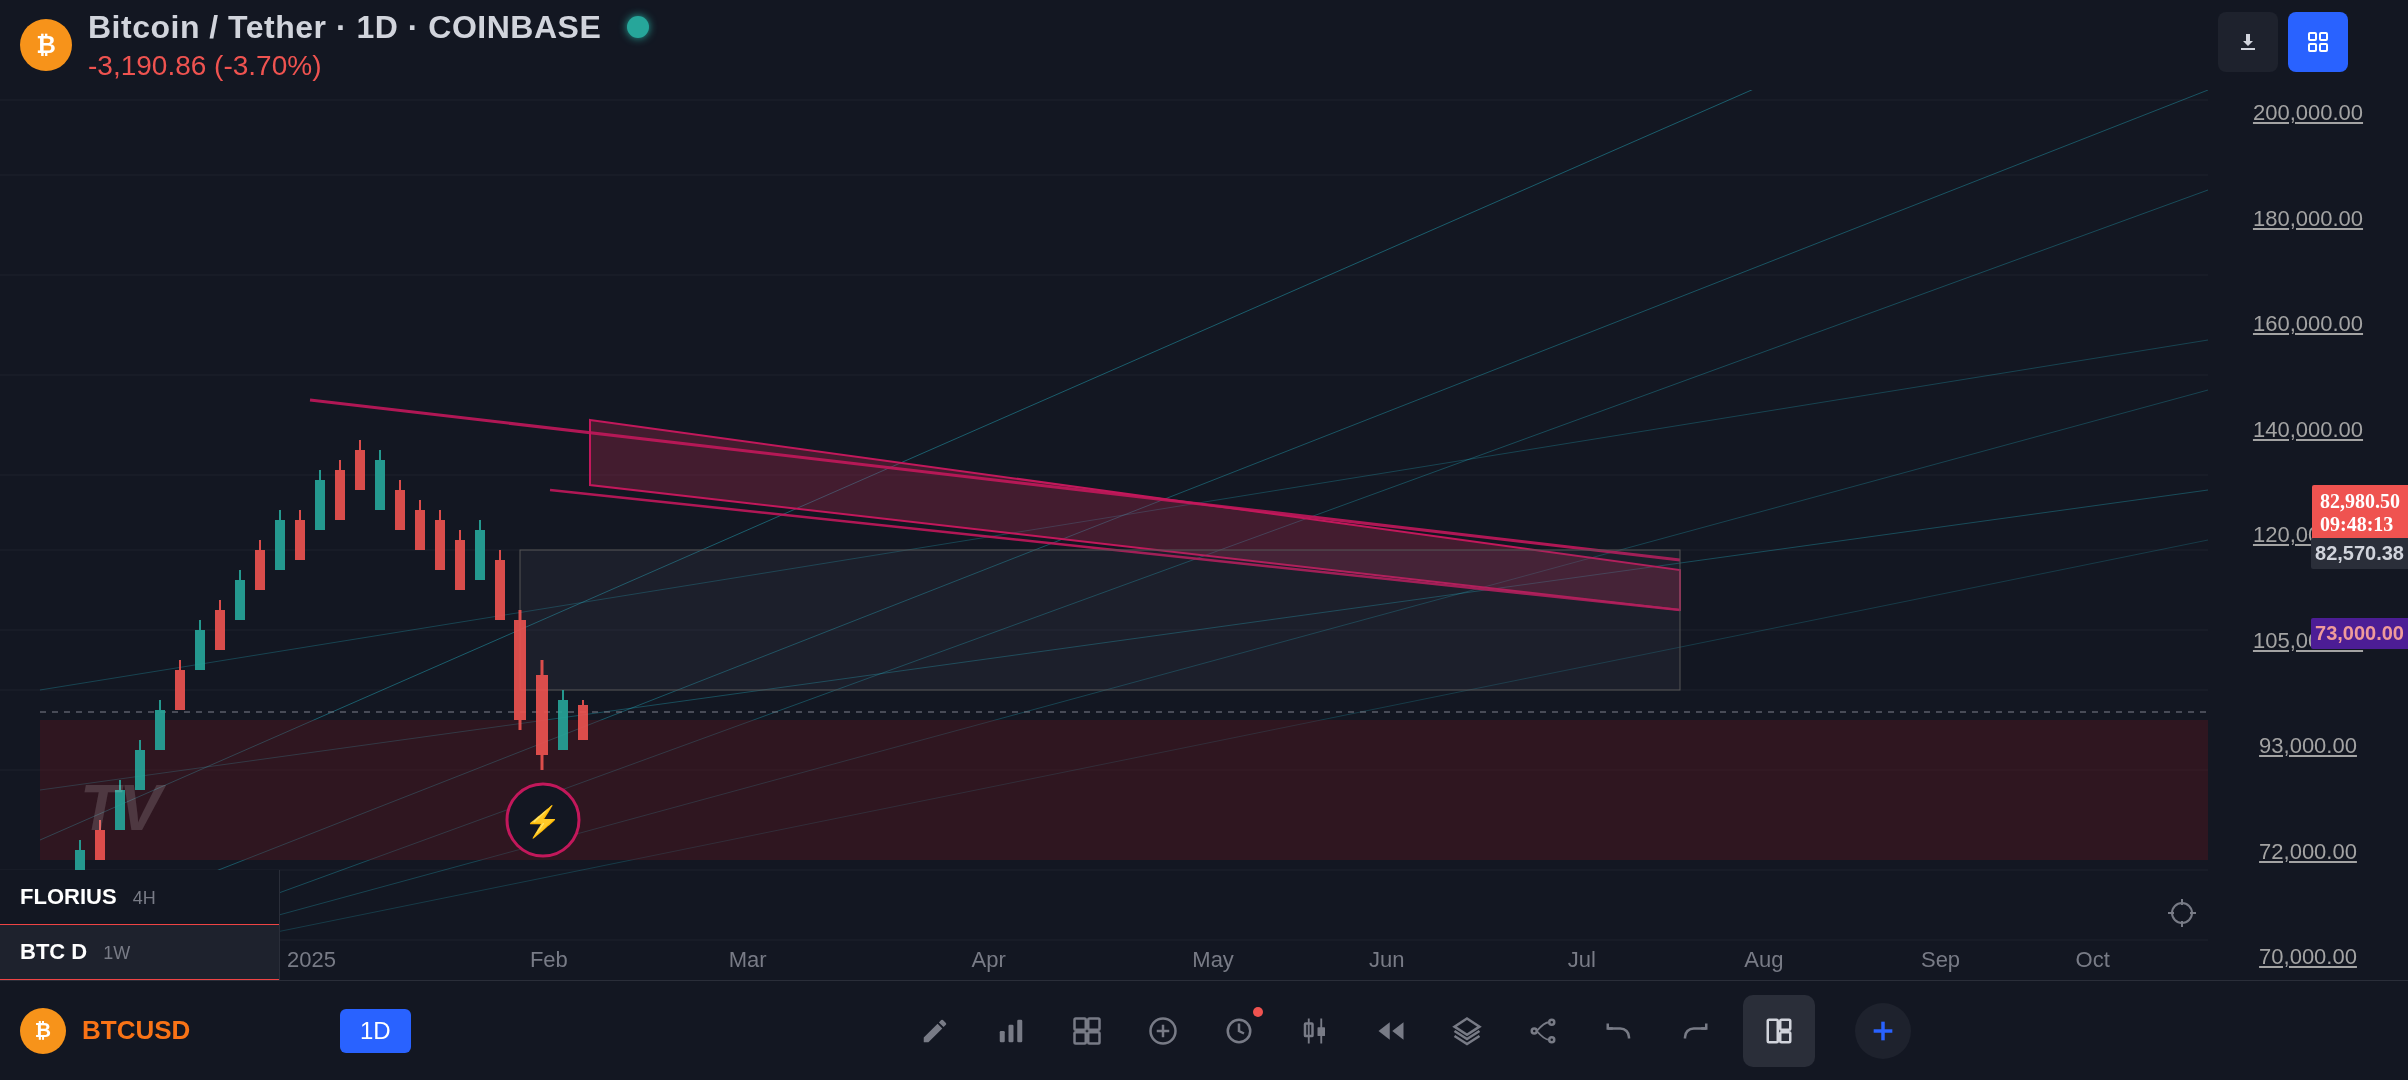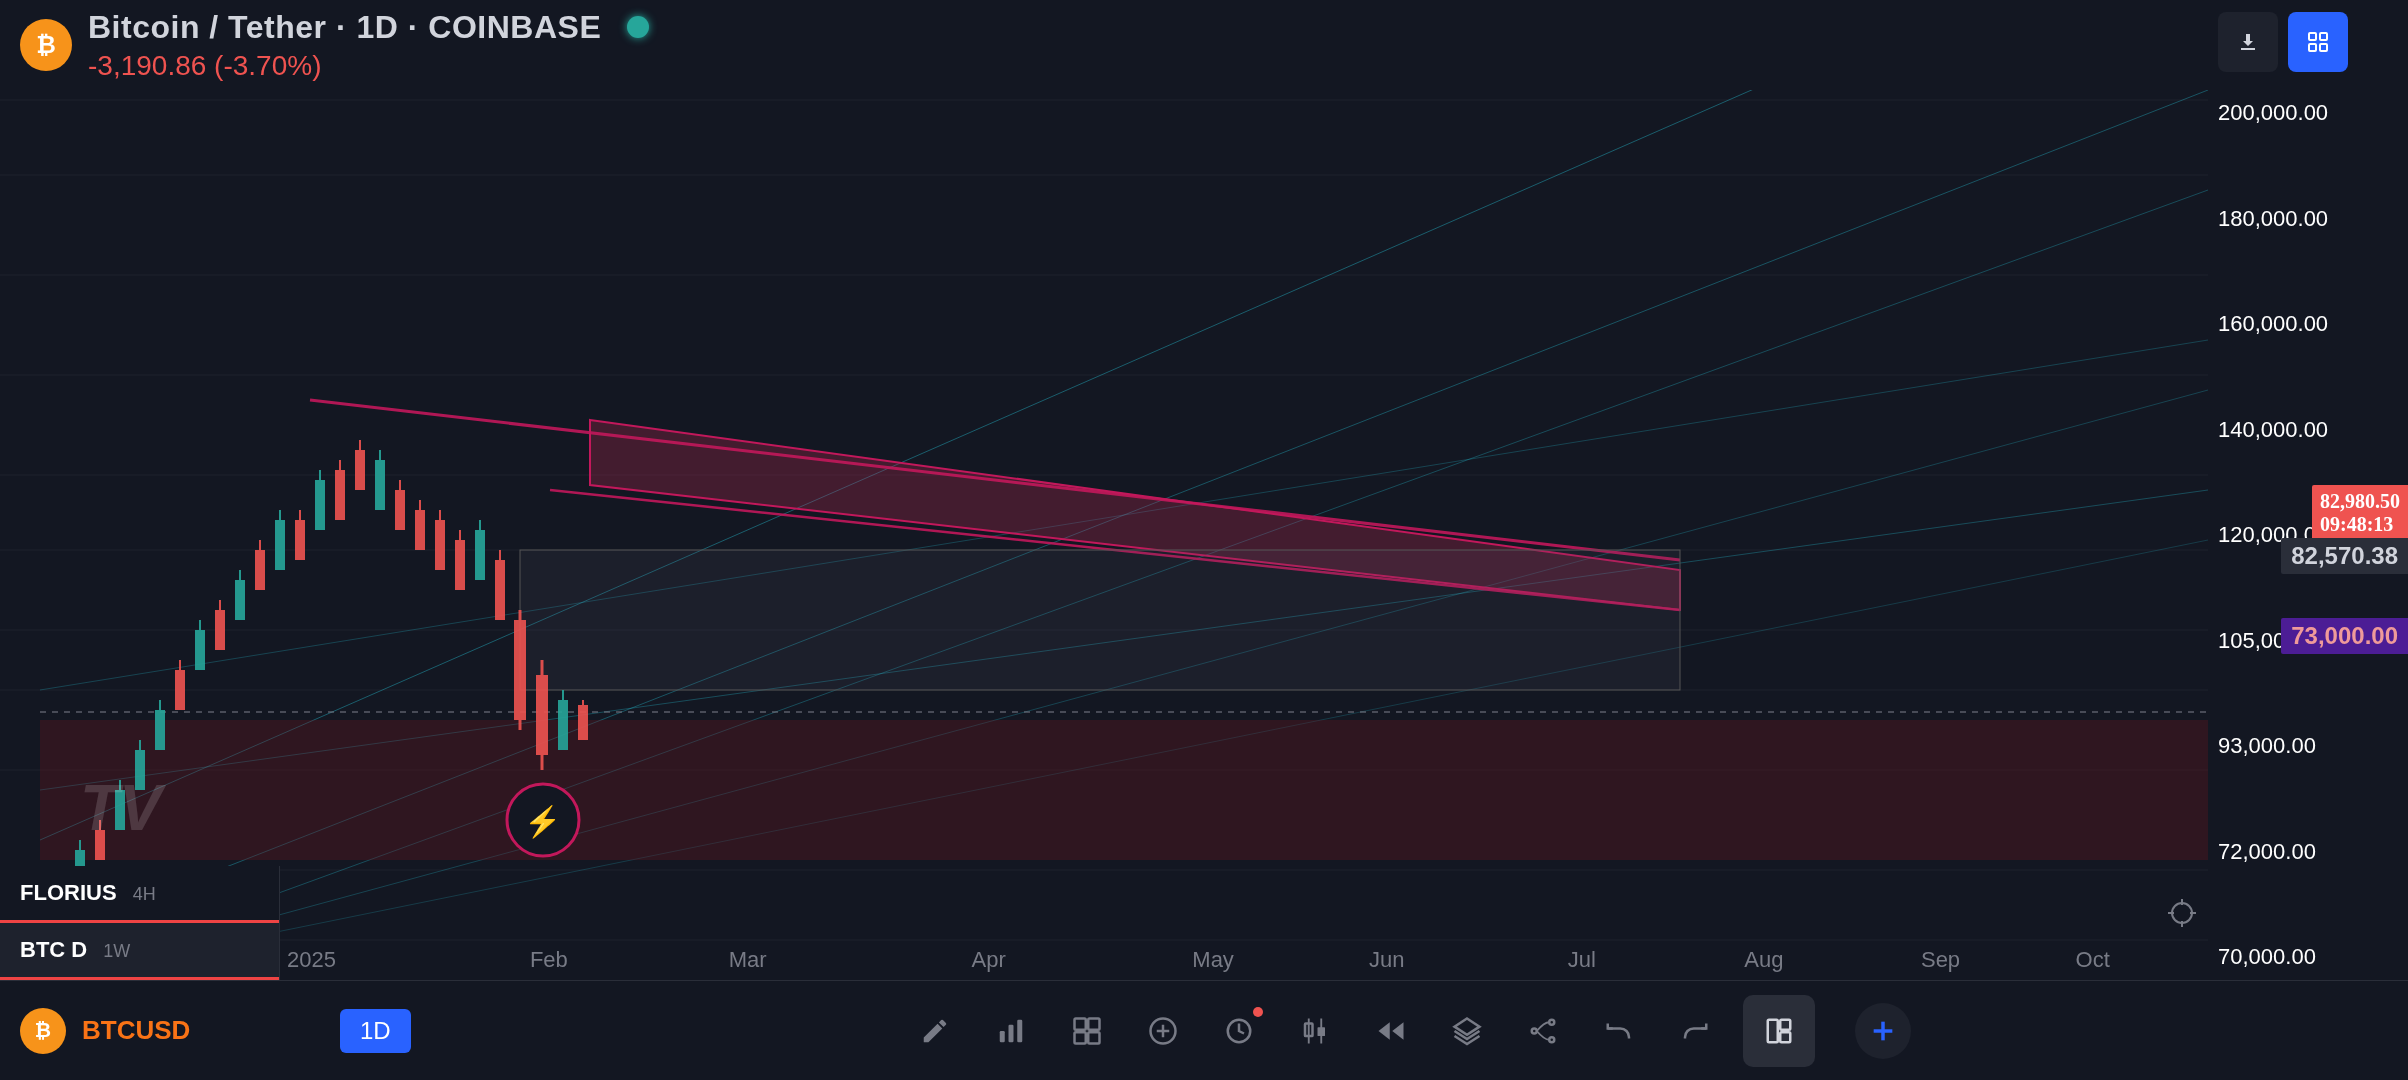--- a/index.html
+++ b/index.html
@@ -118,40 +118,41 @@
       bottom: 0;
       width: 200px;
       display: flex;
       flex-direction: column;
       justify-content: space-between;
       padding: 10px 10px;
       z-index: 5;
     }
 
     .y-label {
-      color: #ffffff;
+      color: #a3a3a3;
       font-size: 22px;
-      text-align: left;
+      text-align: center;
+      text-decoration: underline;
     }
 
     
     .price-tags {
       position: absolute;
       right: 0;
       top: 0;
       bottom: 0;
       width: 200px;
       z-index: 6;
     }
 
     .price-tag {
       position: absolute;
       right: 0;
-      padding: 4px 10px;
-      font-size: 24px;
+      padding: 4px 4px;
+      font-size: 20px;
       font-weight: 600;
       white-space: nowrap;
       border-radius: 2px 0 0 2px;
     }
 
     .price-tag-red {
       background: #ef5350;
       color: white;
     }
 
@@ -299,21 +300,21 @@
       left: 0;
       bottom: 100px;
       width: 280px;
       background: #131722;
       border-right: 1px solid #2a2e39;
       z-index: 8;
     }
 
     .side-list-item {
       padding: 14px 20px;
-      border-bottom: 3px solid #ef4444;
+      border-bottom: 1px solid #ef4444;
       color: #d1d4dc;
       font-size: 22px;
       cursor: pointer;
     }
 
     .side-list-item .sym {
       font-weight: 600;
       color: #ffffff;
     }
 

